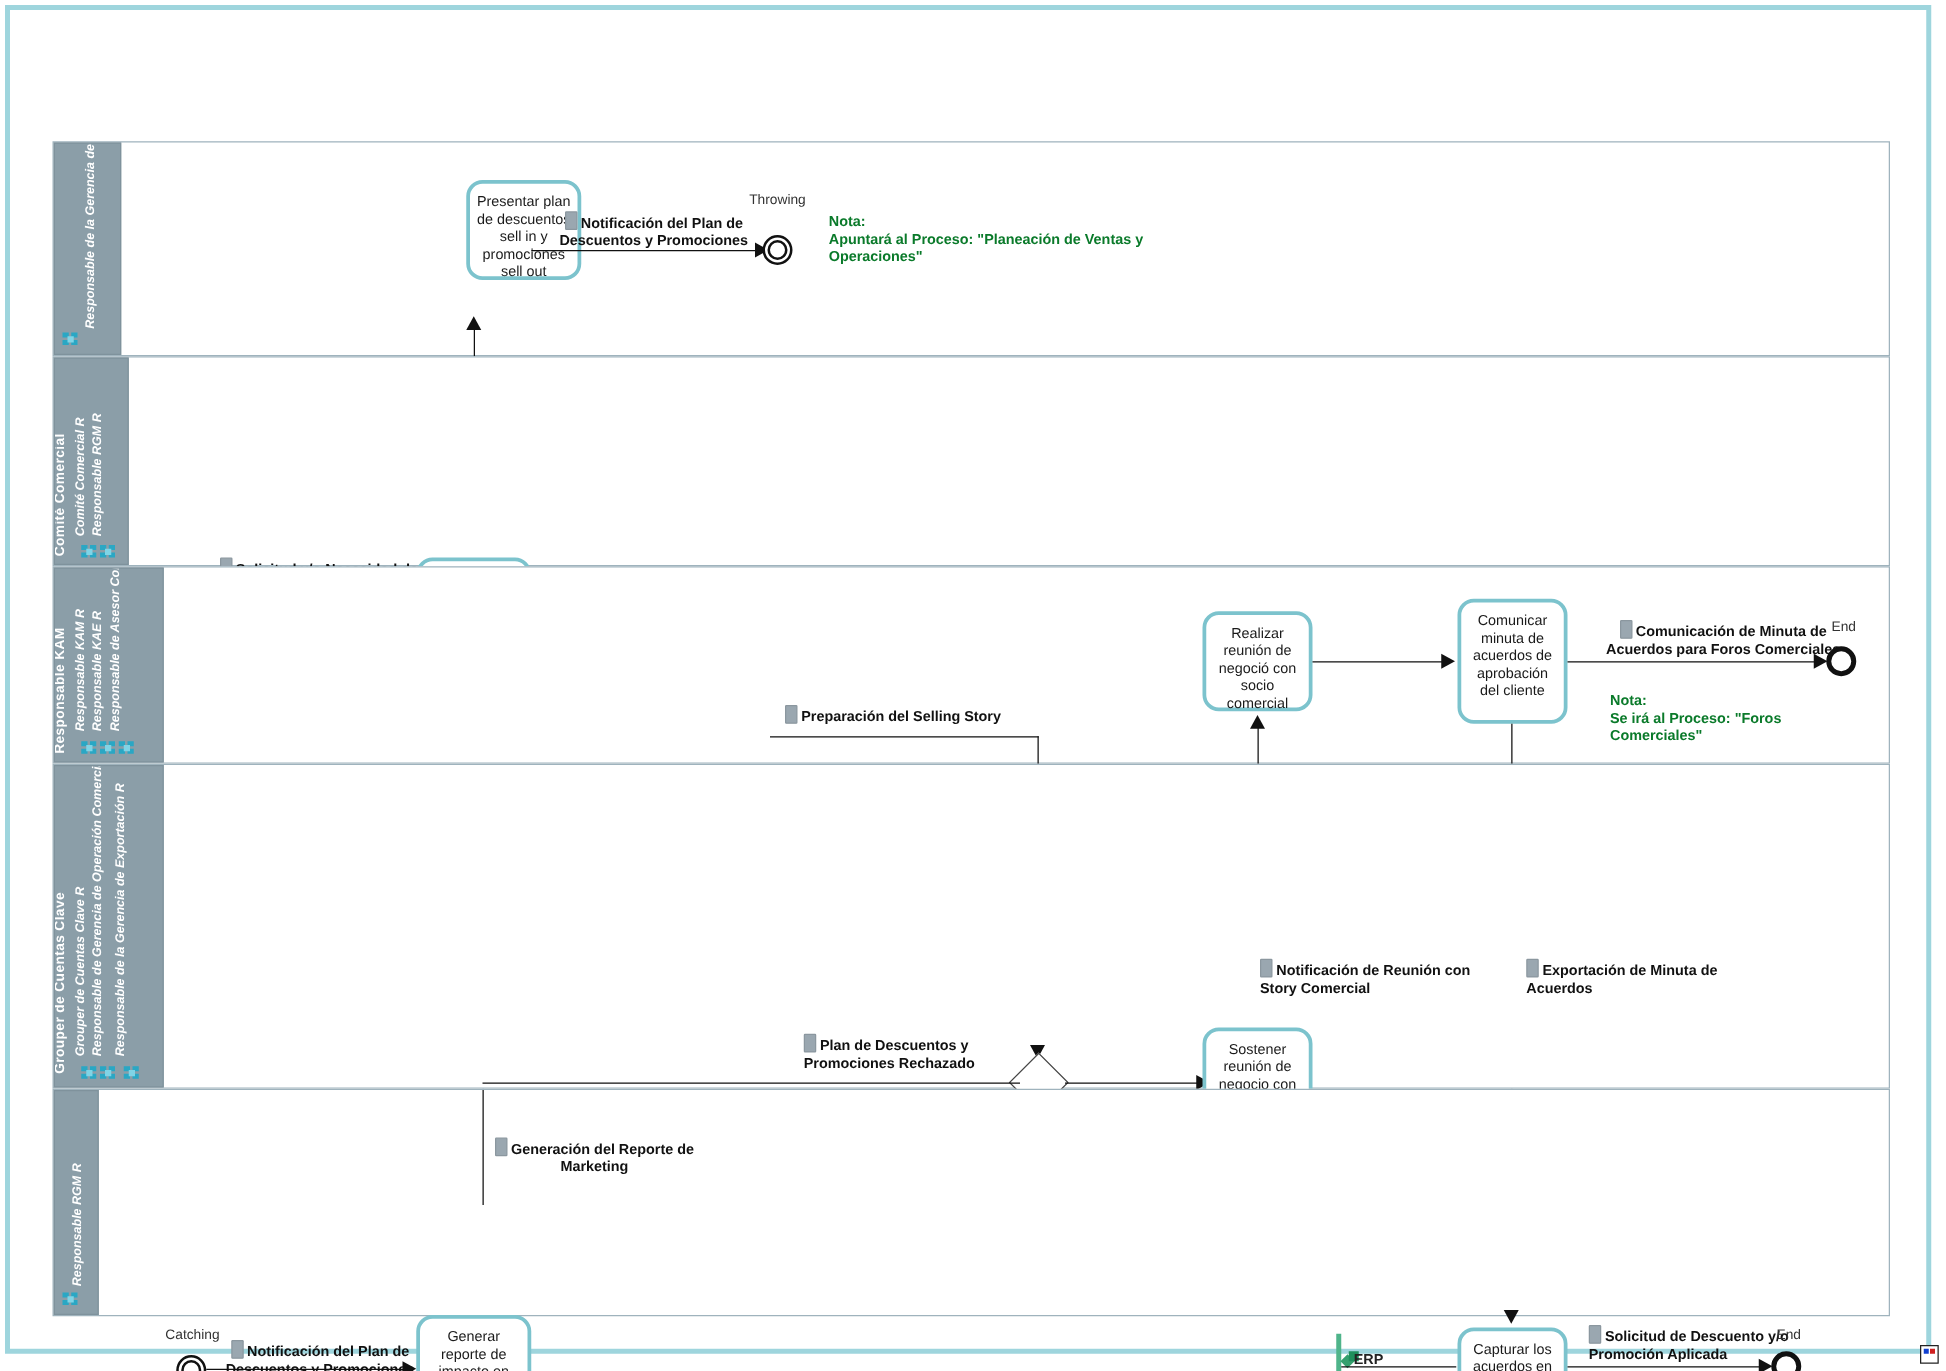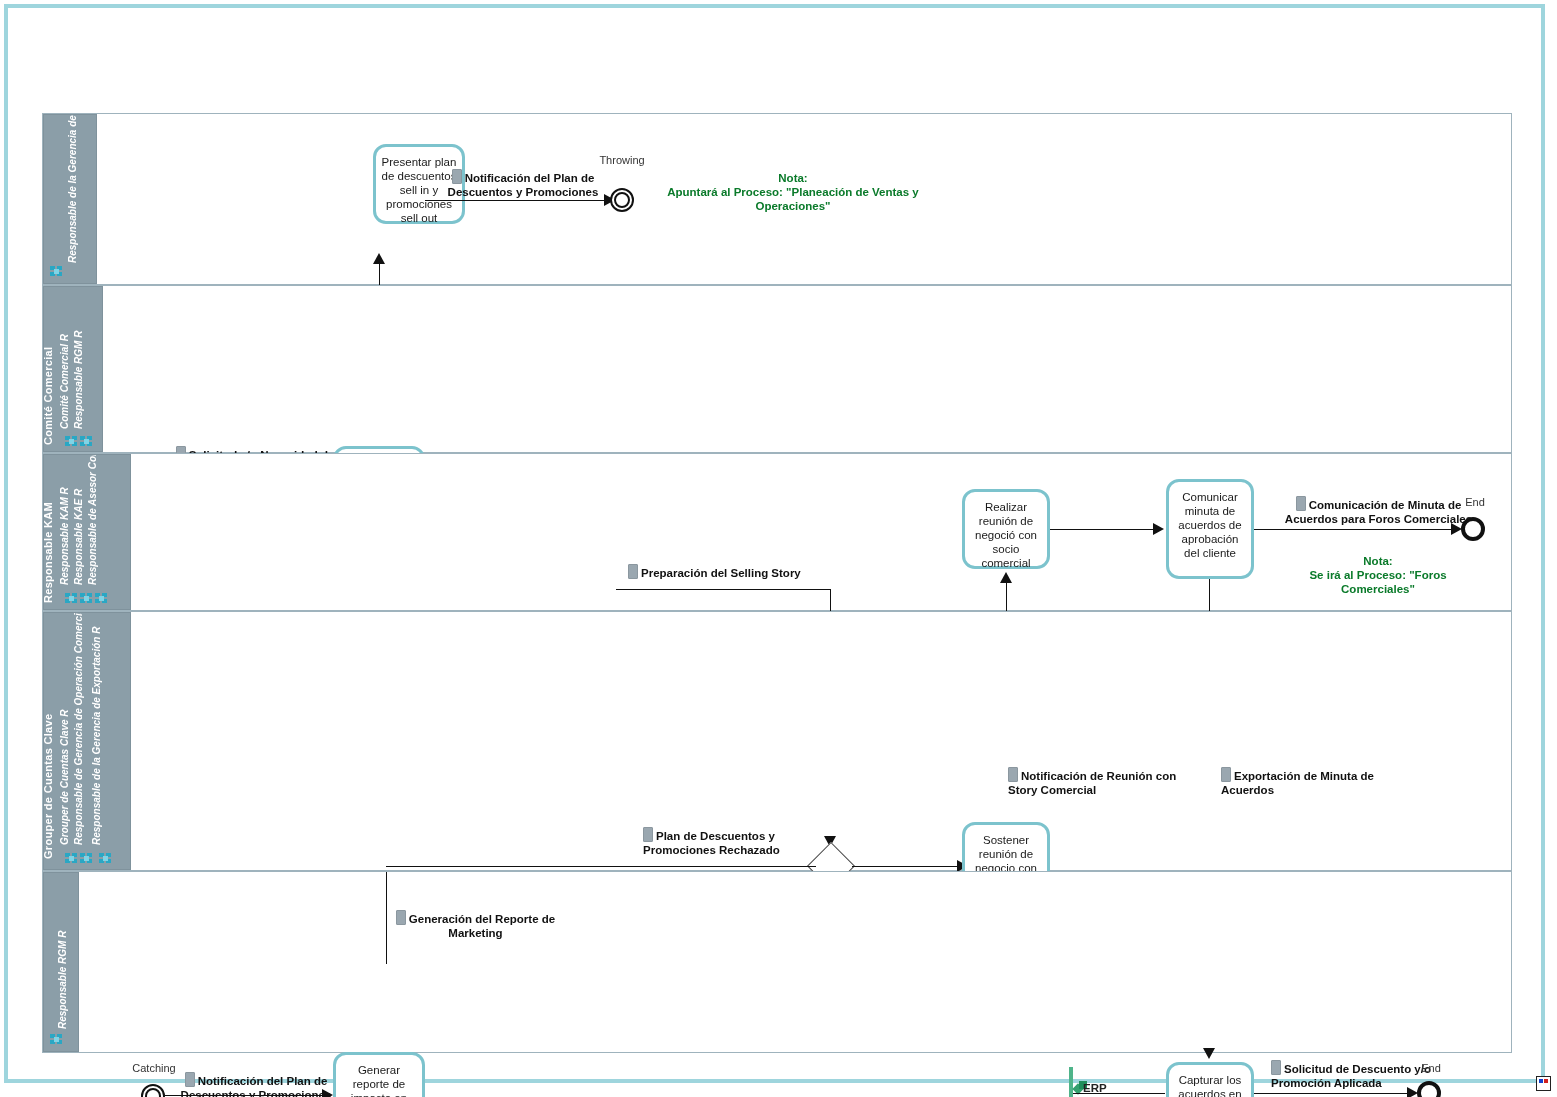--- a/index.html
+++ b/index.html
@@ -67,21 +67,21 @@
   .arrow{position:absolute;width:0;height:0;}
   .arrow.r{border-top:6px solid transparent;border-bottom:6px solid transparent;border-left:11px solid #111;}
   .arrow.u{border-left:6px solid transparent;border-right:6px solid transparent;border-bottom:11px solid #111;}
   .arrow.d{border-left:6px solid transparent;border-right:6px solid transparent;border-top:11px solid #111;}
 
   
   .msg{position:absolute;font-size:11.5px;line-height:13.5px;color:#111;text-align:center;font-weight:bold;}
   .msg .mi{display:inline-block;width:8px;height:13px;background:#9aa7b0;border:1px solid #8b979f;
       vertical-align:-2px;margin-right:3px;border-radius:1px;}
   .flowlbl{position:absolute;font-size:11px;color:#111;font-weight:bold;}
-  .note{position:absolute;font-size:11.5px;line-height:14px;color:#0a7a2a;font-weight:bold;text-align:center;}
+  .note{position:absolute;font-size:11.5px;line-height:14px;color:#0a7a2a;font-weight:bold;text-align:left;}
 
   
   .erp-bar{position:absolute;width:4px;background:#4fb48a;}
   .erp-ico{position:absolute;width:14px;height:13px;}
   .erp-ico .p1{position:absolute;left:0;top:4px;width:8px;height:8px;background:#34a06e;transform:rotate(45deg);}
   .erp-ico .p2{position:absolute;left:5px;top:0px;width:8px;height:8px;background:#1f8f5c;}
   .erp-txt{position:absolute;font-size:11.5px;color:#222;font-weight:bold;}
 
   
   .handle{position:absolute;right:6px;bottom:6px;width:13px;height:13px;border:1px solid #222;background:#fff;}

